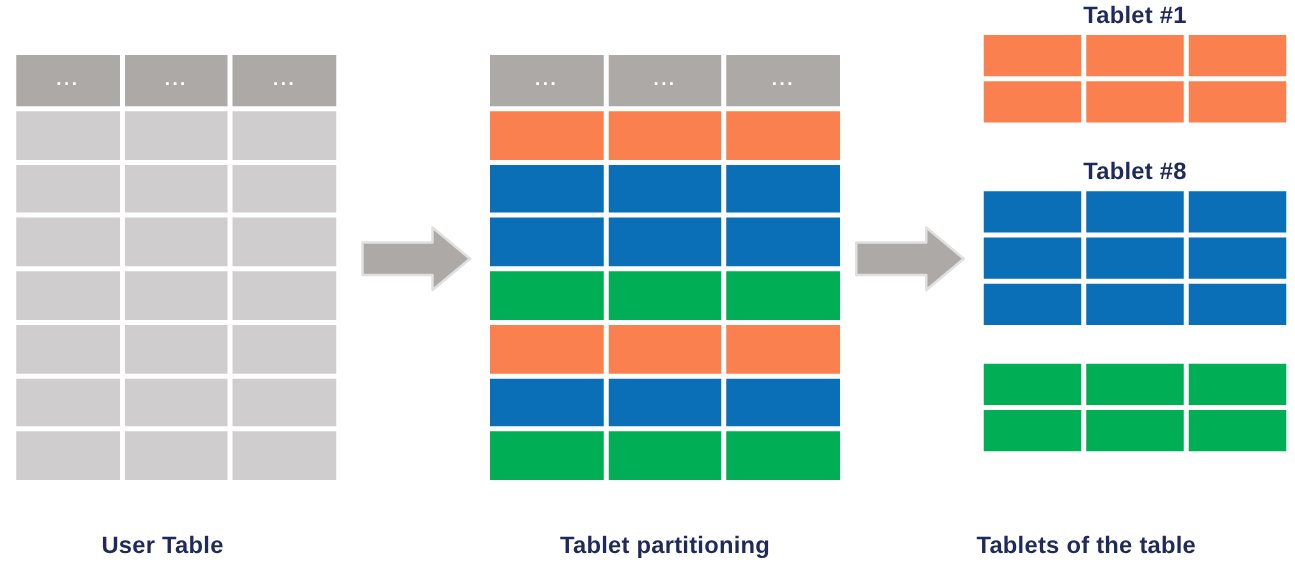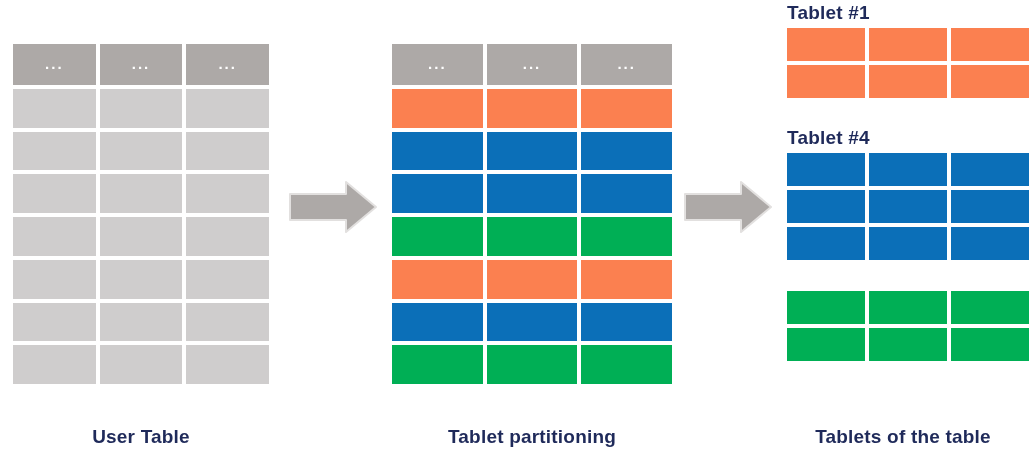--- a/index.html
+++ b/index.html
@@ -60,21 +60,21 @@
     top: 44px;
     width: 280px;
     height: 340px;
     grid-template-columns: repeat(3, 1fr);
     grid-template-rows: 41px repeat(7, 1fr);
   }
 
   
   .tablet-block { position: absolute; left: 787px; width: 242px; }
   .tablet-title {
-    text-align: left;
+    text-align: center;
     color: #1F2A5A;
     font-weight: 700;
     font-size: 19px;
     line-height: 22px;
     letter-spacing: 0.2px;
     margin: 0 0 4px 0;
   }
   .tablet-grid {
     position: relative;
     display: grid;
@@ -104,23 +104,23 @@
   .caption {
     position: absolute;
     top: 425px;
     color: #1F2A5A;
     font-weight: 700;
     font-size: 19px;
     line-height: 24px;
     letter-spacing: 0.2px;
     text-align: center;
   }
-  #caption-user      { left: 13px;  width: 256px; }
+  #caption-user      { left: 2px;  width: 256px; }
   #caption-partition { left: 392px; width: 280px; }
-  #caption-tablets   { left: 770px; width: 266px; }
+  #caption-tablets   { left: 736px; width: 266px; }
 </style>
 </head>
 <body>
 
 <div class="grid" id="user-table">
     <div class="cell header">
       <span class="dots">...</span>
     </div>
     <div class="cell header">
       <span class="dots">...</span>
@@ -202,21 +202,21 @@
       <div class="cell orange"></div>
       <div class="cell orange"></div>
       <div class="cell orange"></div>
       <div class="cell orange"></div>
       <div class="cell orange"></div>
       <div class="cell orange"></div>
     </div>
 </div>
 
 <div class="tablet-block" id="tablet-2">
-  <div class="tablet-title">Tablet #4</div>
+  <div class="tablet-title">Tablet #8</div>
   <div class="tablet-grid">
       <div class="cell blue"></div>
       <div class="cell blue"></div>
       <div class="cell blue"></div>
       <div class="cell blue"></div>
       <div class="cell blue"></div>
       <div class="cell blue"></div>
       <div class="cell blue"></div>
       <div class="cell blue"></div>
       <div class="cell blue"></div>

